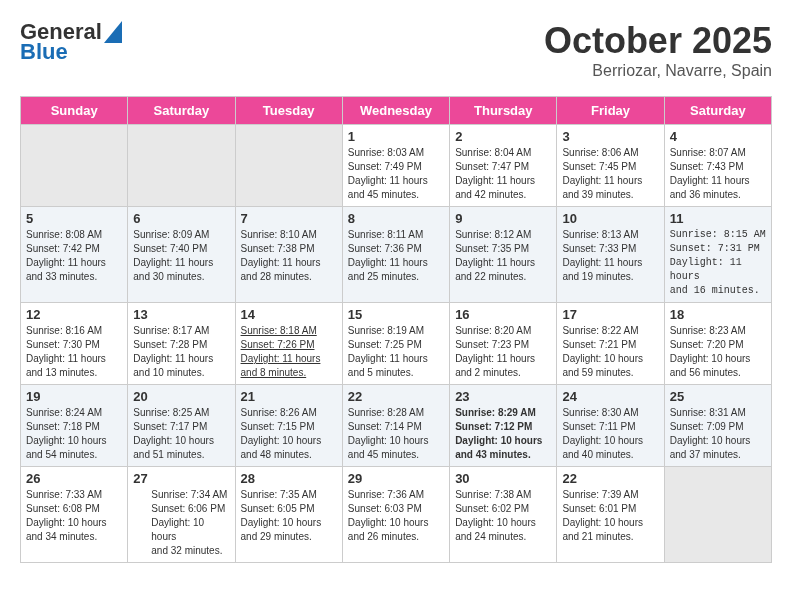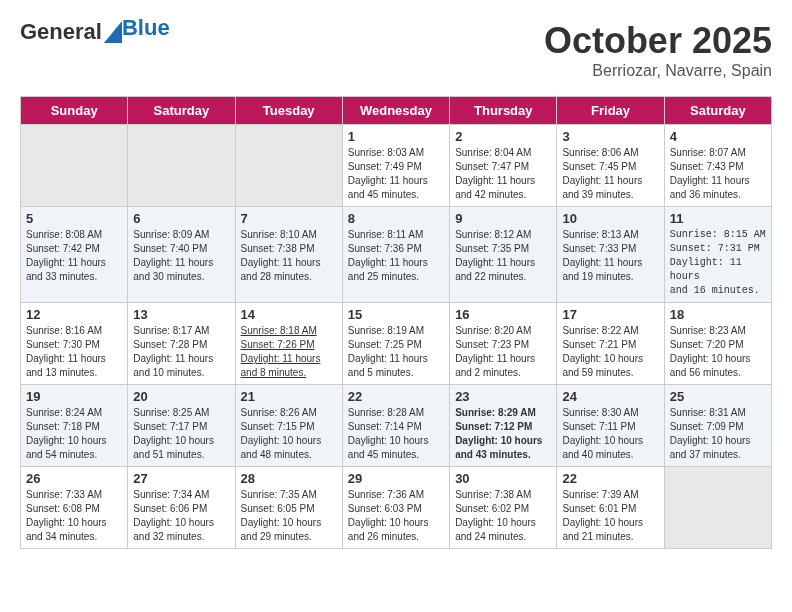--- a/index.html
+++ b/index.html
@@ -31,21 +31,21 @@
     .location {
       font-size: 16px;
       color: #555;
     }
     table {
       width: 100%;
       border-collapse: collapse;
       table-layout: fixed;
     }
     thead th {
-      background-color: #be185d;
+      background-color: #ec4899;
       color: #fff;
       text-align: center;
       padding: 6px 4px;
       font-size: 13px;
       font-weight: bold;
       border: 1px solid #ccc;
     }
     tbody td {
       vertical-align: top;
       border: 1px solid #ccc;
@@ -71,21 +71,21 @@
     }
     .empty-cell {
       background-color: #e8e8e8 !important;
     }
   </style>
 </head>
 <body>
 
 <div class="header">
   <div class="logo">
-    <div style="display:flex;flex-direction:row;line-height:1.1;">
+    <div style="display:flex;flex-direction:column;line-height:1.1;">
       <div style="display:flex;align-items:center;">
         <span style="font-size:22px;font-weight:bold;color:#333;">General</span>
         <svg width="18" height="22" viewBox="0 0 18 22" style="margin-left:2px;">
           <polygon points="0,22 18,22 18,0" fill="#1a6db5"></polygon>
         </svg>
       </div>
       <span style="font-size:22px;font-weight:bold;color:#1a6db5;margin-top:-4px;">Blue</span>
     </div>
   </div>
   <div class="title-area">
@@ -296,21 +296,21 @@
       <tr>
         <td>
           <div class="day-number">26</div>
           <div class="cell-content" style="white-space: pre-line;">Sunrise: 7:33 AM
 Sunset: 6:08 PM
 Daylight: 10 hours
 and 34 minutes.</div>
         </td>
         <td>
           <div class="day-number">27</div>
-          <div class="cell-content" style="white-space: pre-line;">Sunrise: 7:34 AM
+          <div class="cell-content" style="white-space: pre-line; margin-left: 18px;">Sunrise: 7:34 AM
 Sunset: 6:06 PM
 Daylight: 10 hours
 and 32 minutes.</div>
         </td>
         <td>
           <div class="day-number">28</div>
           <div class="cell-content" style="white-space: pre-line;">Sunrise: 7:35 AM
 Sunset: 6:05 PM
 Daylight: 10 hours
 and 29 minutes.</div>

